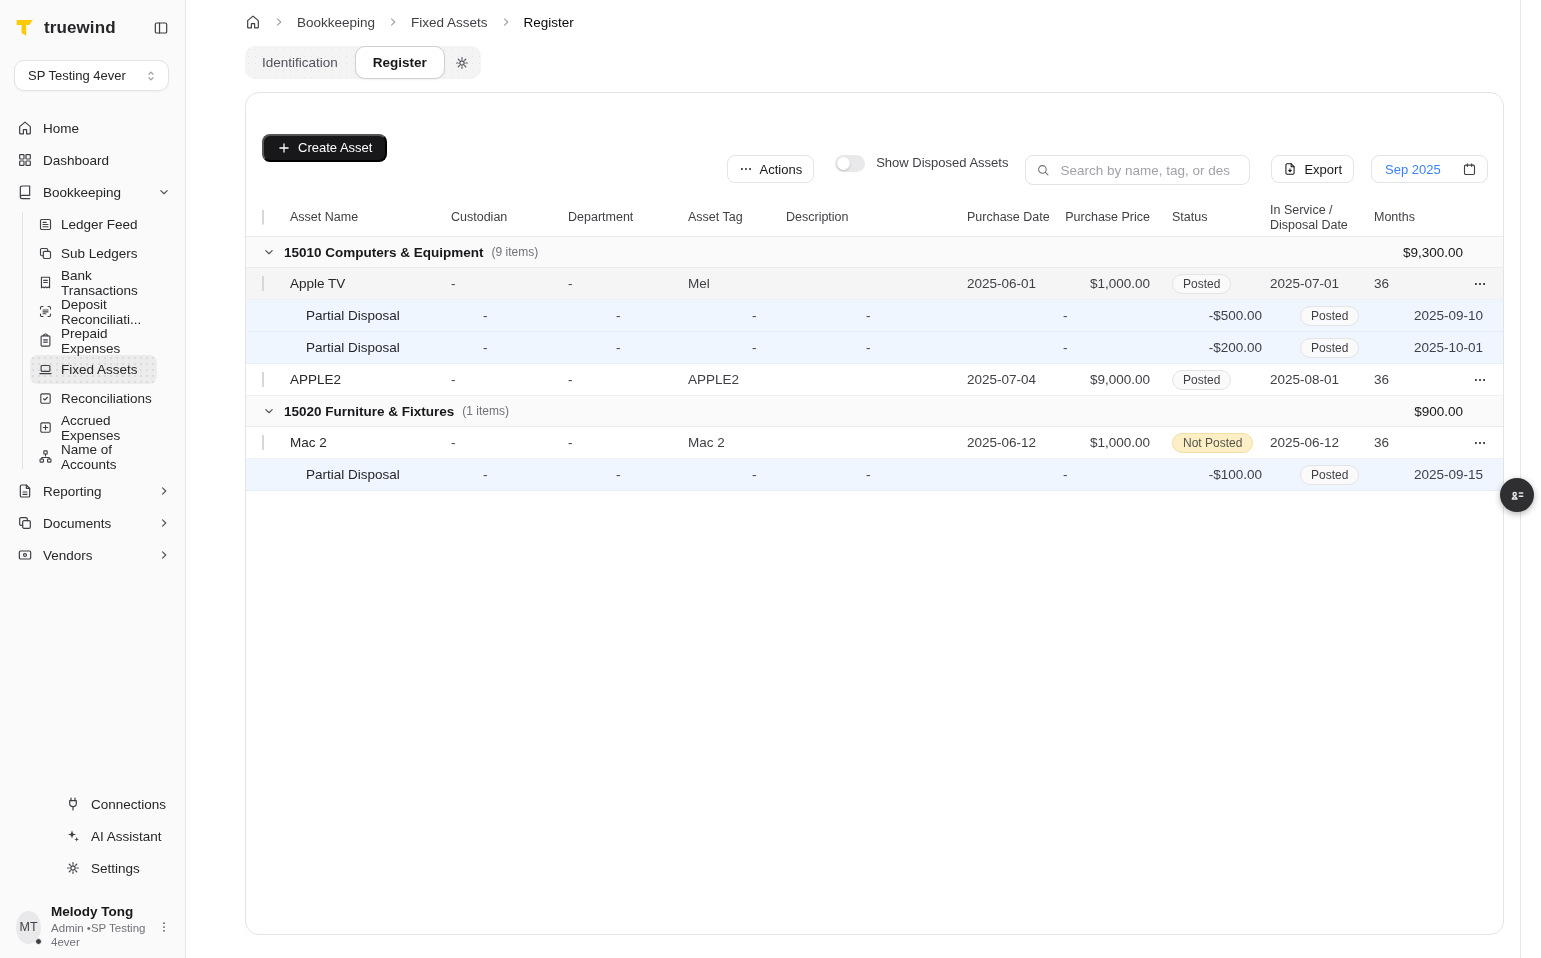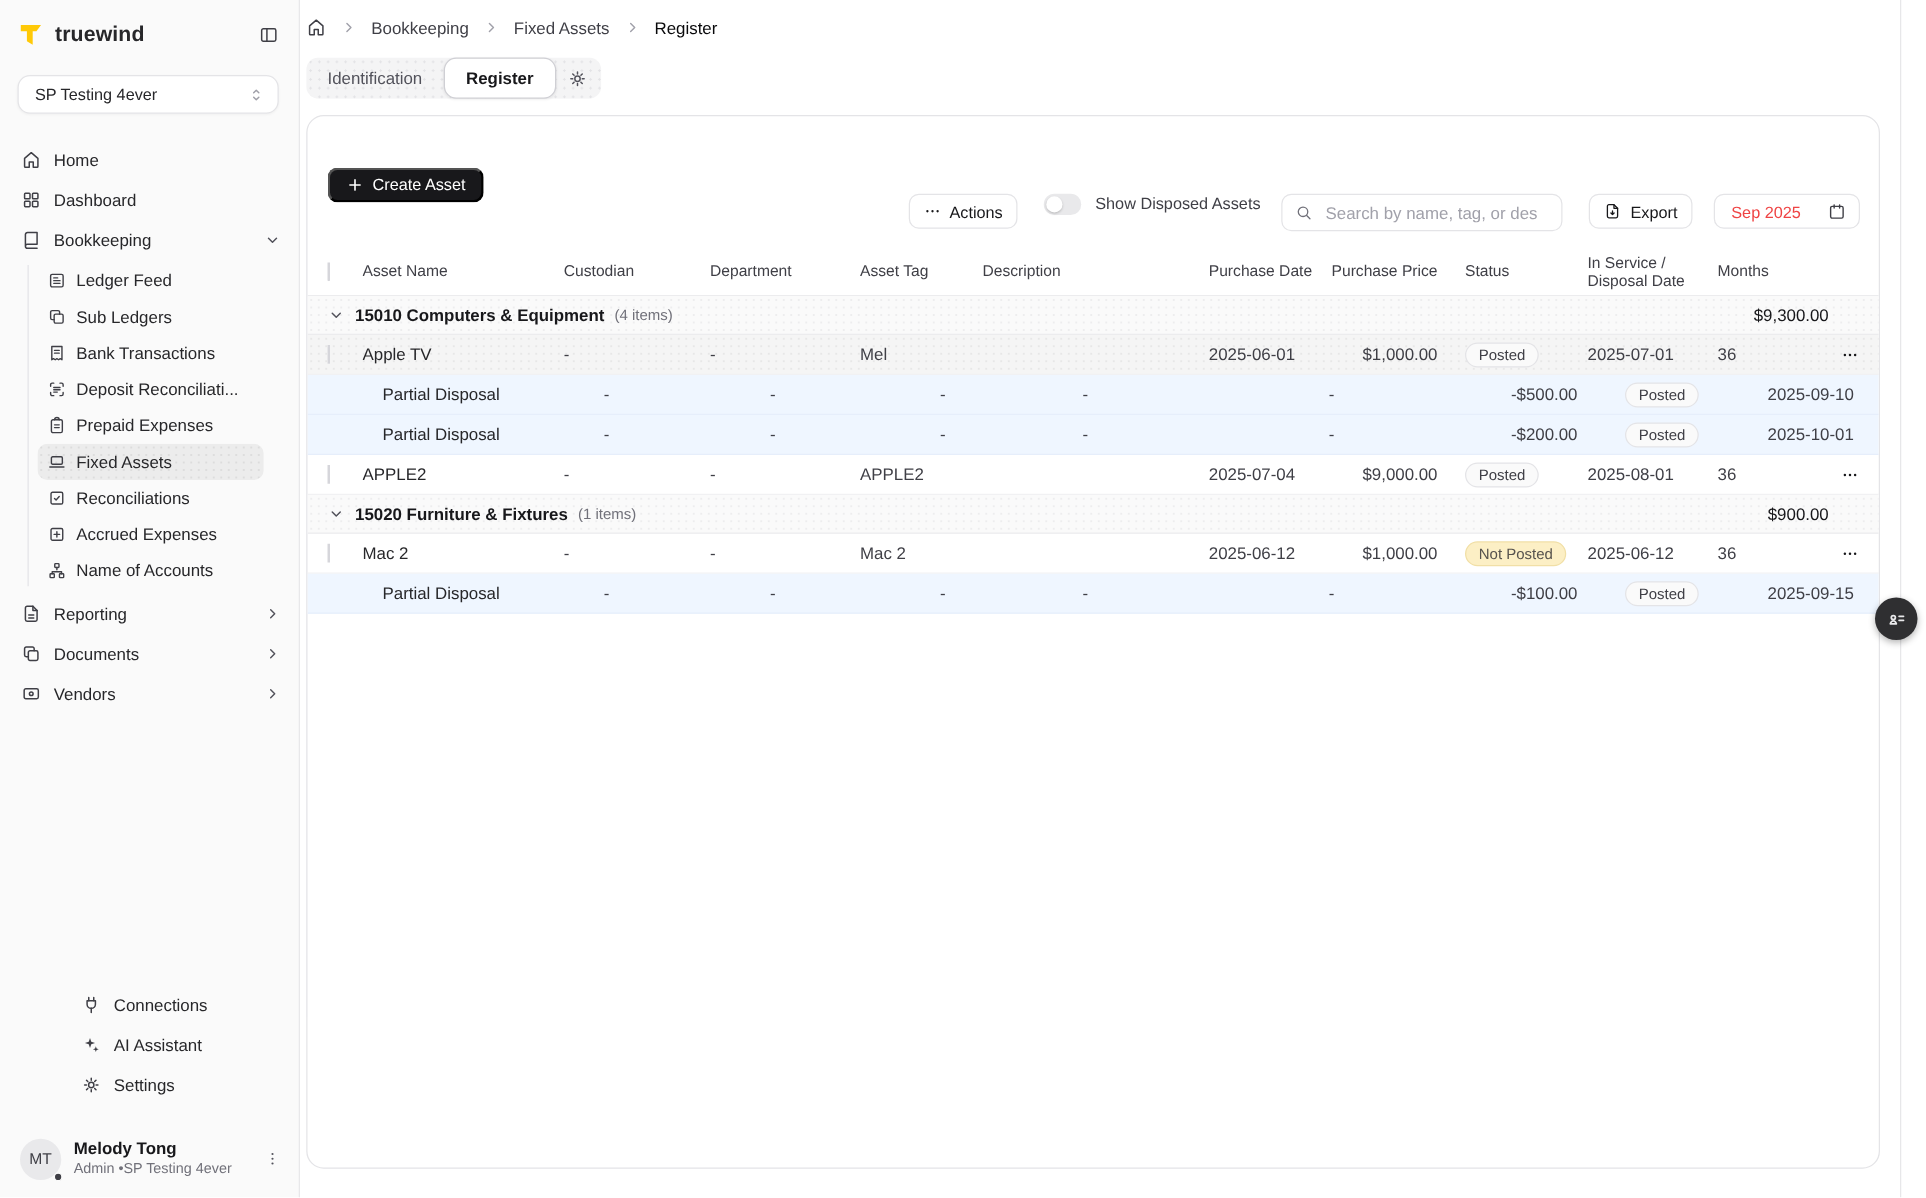--- a/index.html
+++ b/index.html
@@ -9,21 +9,21 @@
     font-family:"Liberation Sans", sans-serif;
     background:#ffffff; color:#18181b;
     -webkit-font-smoothing:antialiased;
   }
   svg { display:block; }
   .ic { width:16px; height:16px; flex:0 0 auto; }
   .ic-sm { width:14px; height:14px; flex:0 0 auto; }
 
   
   .sidebar {
-    position:absolute; left:0; top:0; width:240px; height:958px;
+    position:absolute; left:0; top:0; width:186px; height:958px;
     background:#fafafa; border-right:1px solid #e8e8ea;
   }
   .side-header { display:flex; align-items:center; gap:9px; padding:15px 16px 0 14px; height:40px; }
   .brand-name { font-size:17px; font-weight:700; color:#27272a; letter-spacing:.1px; }
   .panel-btn { margin-left:auto; color:#3f3f46; cursor:pointer; display:flex; }
   .ws-select {
     margin:20px 16px 0 14px; height:31px; background:#fff; border:1px solid #e4e4e7;
     border-radius:10px; display:flex; align-items:center; padding:0 10px 0 13px;
     font-size:13px; font-weight:500; color:#27272a; cursor:pointer;
     box-shadow:0 1px 2px rgba(0,0,0,.04);
@@ -108,21 +108,21 @@
   .search-box {
     width:225px; height:30px; border:1px solid #e4e4e7; border-radius:8px; background:#fff;
     display:flex; align-items:center; gap:8px; padding:0 10px; margin-right:21px; color:#71717a;
   }
   .search-box input { border:none; outline:none; flex:1; font-size:13.5px; font-family:inherit; color:#27272a; background:transparent; min-width:0; }
   .search-box input::placeholder { color:#a1a1aa; }
   .export-btn { margin-right:17px; }
   .period-btn {
     width:117px; height:28px; border:1px solid #e4e4e7; border-radius:8px; background:#fff;
     display:flex; align-items:center; justify-content:space-between; padding:0 10px 0 13px;
-    font-size:13px; color:#ef4444; cursor:pointer;
+    font-size:13px; color:#3b82f6; cursor:pointer;
   }
   .period-btn .ic-sm { color:#3f3f46; width:15px; height:15px; }
 
   
   .table { width:100%; font-size:13.5px; }
   .trow {
     display:grid;
     grid-template-columns:44px 161px 117px 120px 98px 181px 94px 89px 120px 104px 82px 1fr;
     align-items:center; height:32px; border-bottom:1px solid #f1f1f3;
   }
@@ -478,21 +478,21 @@
       <div class="cell wrap">In Service / Disposal Date</div>
       <div class="cell">Months</div>
       <div class="cell"></div>
     </div>
     <div>
         <div class="group-row">
     <svg class="ic-sm" viewBox="0 0 24 24" fill="none" stroke="currentColor" stroke-width="2" stroke-linecap="round" stroke-linejoin="round">
             <path d="M6.5 9.5 12 15l5.5-5.5"></path>
           </svg>
     <span class="group-title">15010 Computers &amp; Equipment</span>
-    <span class="group-count">(4 items)</span>
+    <span class="group-count">(9 items)</span>
     <span class="group-total">$9,300.00</span>
   </div>
         <div class="trow bg-gray">
     <div class="cell cell-check"><span class="checkbox"></span></div>
     <div class="cell name-cell">Apple TV</div>
     <div class="cell muted">-</div>
     <div class="cell muted">-</div>
     <div class="cell muted">Mel</div>
     <div class="cell muted"></div>
     <div class="cell muted">2025-06-01</div>

